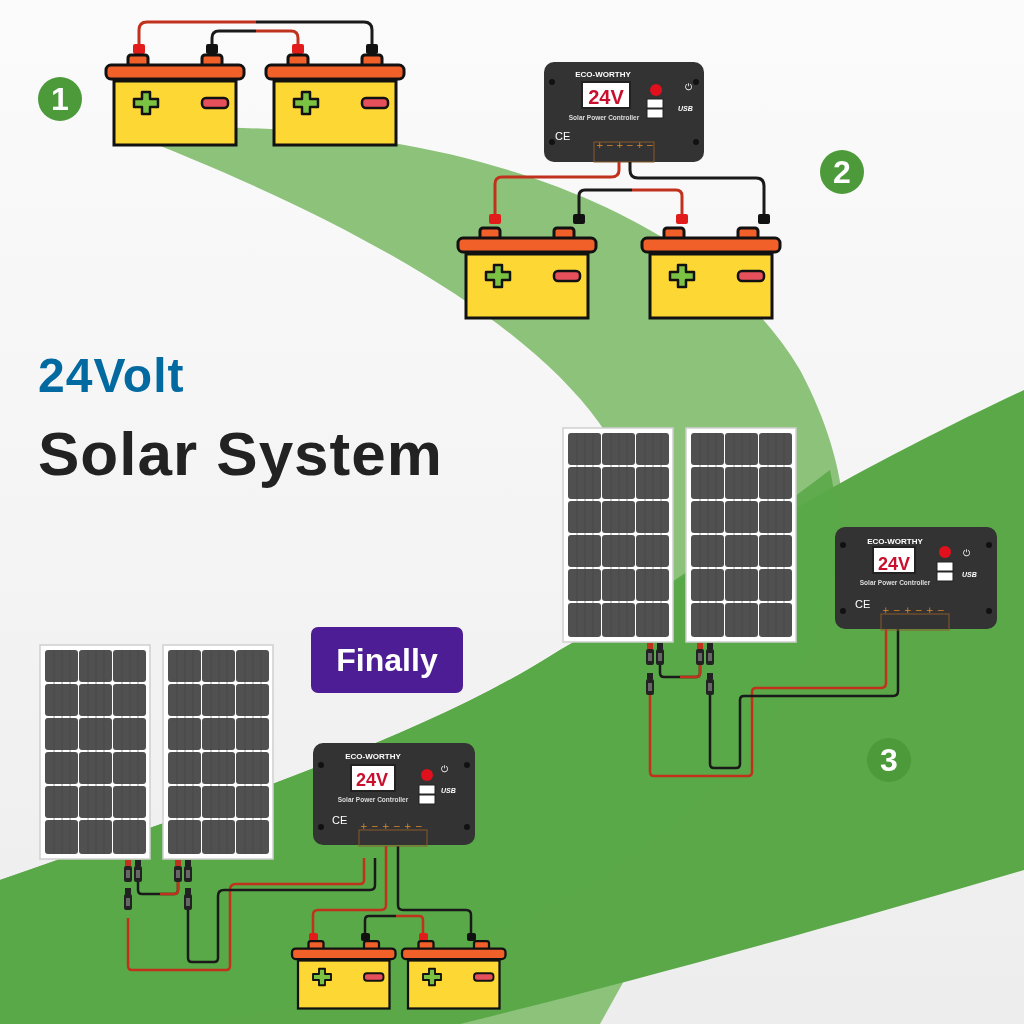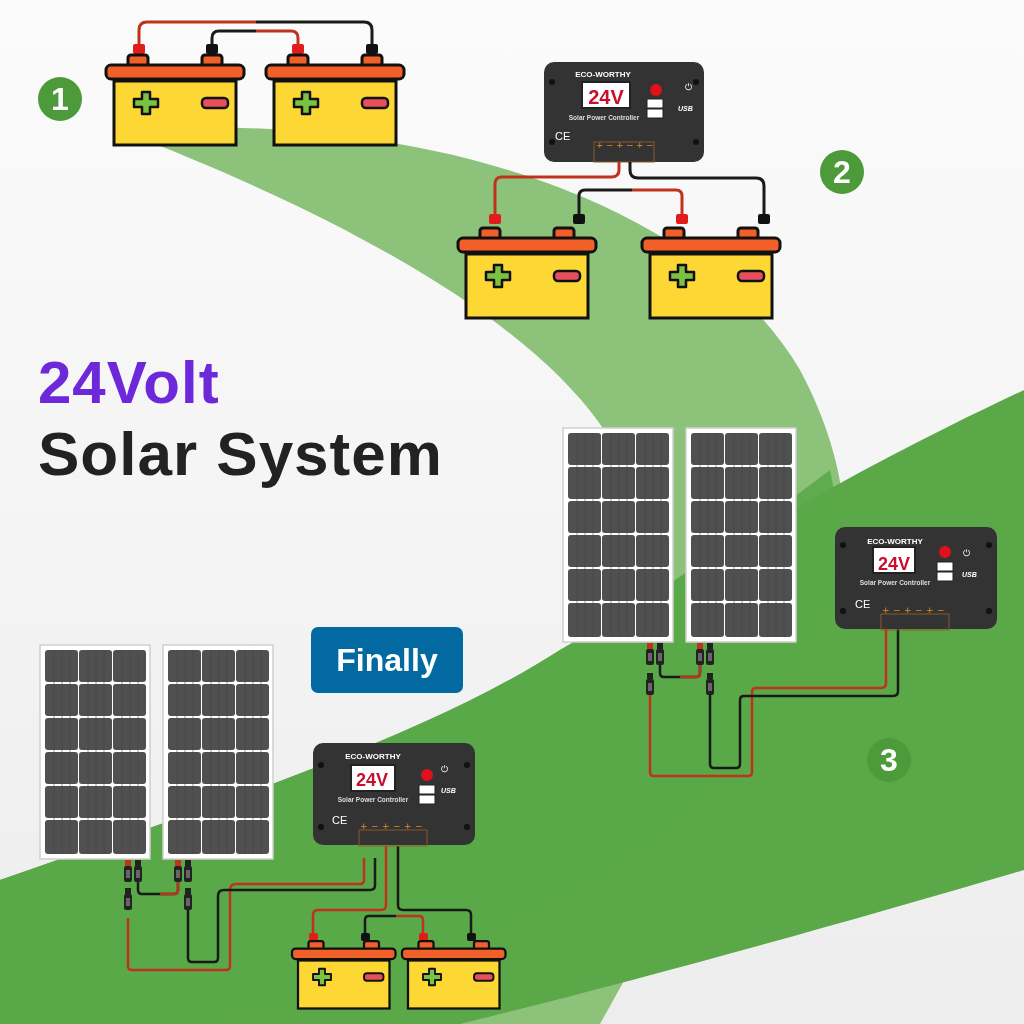--- a/index.html
+++ b/index.html
@@ -9,30 +9,30 @@
     font-family: "Liberation Sans", sans-serif;
   }
   #scene { position: absolute; left: 0; top: 0; width: 1024px; height: 1024px; }
   .step {
     position: absolute; width: 44px; height: 44px; border-radius: 50%;
     background: #4c9a3a; color: #fff; font-weight: bold; font-size: 32px;
     display: flex; align-items: center; justify-content: center;
     font-family: "Liberation Sans", sans-serif;
   }
   #title-main {
-    position: absolute; left: 38px; top: 348px; font-size: 60px; font-weight: bold;
-    color: #6d28d9; letter-spacing: 1px;
+    position: absolute; left: 38px; top: 348px; font-size: 48px; font-weight: bold;
+    color: #0369a1; letter-spacing: 1px;
   }
   #title-sub {
     position: absolute; left: 38px; top: 418px; font-size: 62px; font-weight: bold;
     color: #222; letter-spacing: 1px;
   }
   #finally {
     position: absolute; left: 311px; top: 627px; width: 152px; height: 66px;
-    background: #0369a1; border-radius: 7px; color: #fff; font-weight: bold;
+    background: #4c1d95; border-radius: 7px; color: #fff; font-weight: bold;
     font-size: 32px; display: flex; align-items: center; justify-content: center;
   }
   .ctl-text { font-family: "Liberation Sans", sans-serif; }
 </style>
 </head>
 <body>
 
 <svg id="scene" viewBox="0 0 1024 1024" xmlns="http://www.w3.org/2000/svg">
   <defs>
 

